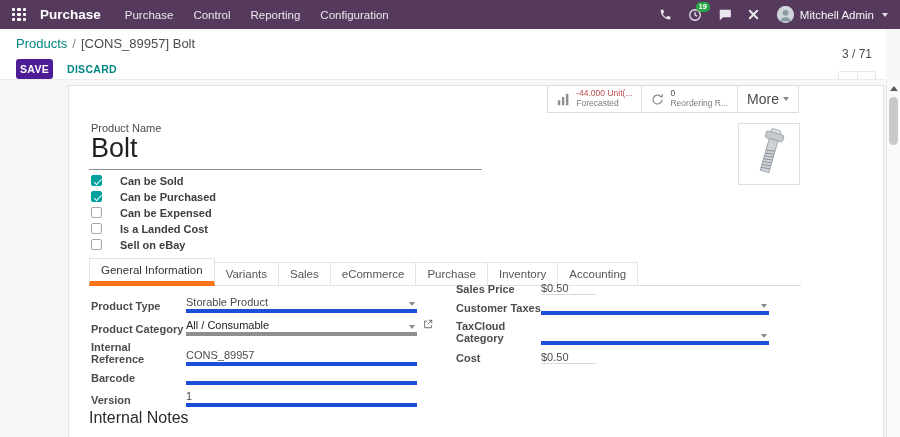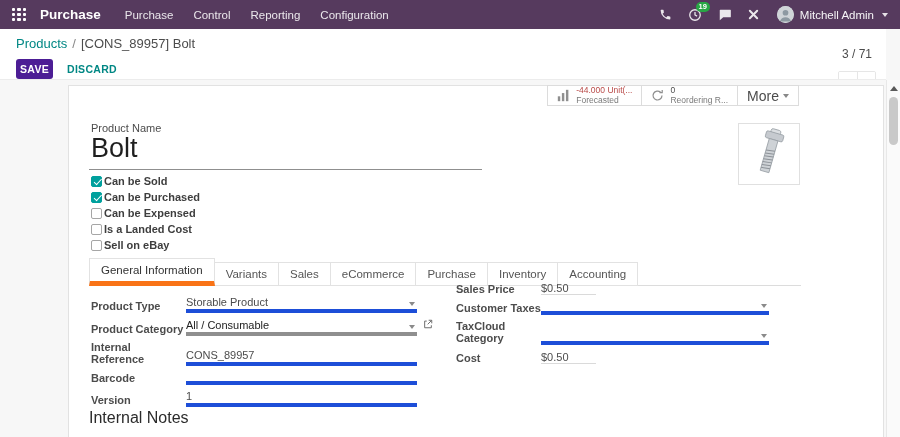--- a/index.html
+++ b/index.html
@@ -45,37 +45,37 @@
                line-height:17px; cursor:pointer; }
   .pager-btn + .pager-btn { border-left:1px solid #e6e6e6; }
   .hdr-shadow { position:absolute; top:79px; left:0; right:14px; height:1px; background:#ececec; }
 
   
   .content { position:absolute; top:80px; left:0; right:14px; bottom:0; background:#f7f7f7; }
   .sheet { position:absolute; left:68px; top:5px; width:816px; height:352px; background:#fff;
            border:1px solid #e2e2e2; border-bottom:none; }
 
   
-  .stat-row { position:absolute; top:-1px; right:84px; height:21px; display:flex; }
+  .stat-row { position:absolute; top:-1px; right:84px; height:28px; display:flex; }
   .stat-btn { border:1px solid #dcdcdc; background:#fff; margin-left:-1px; display:flex;
               align-items:center; padding:0 9px; gap:6px; cursor:pointer; }
   .stat-lines { display:flex; flex-direction:column; justify-content:center; line-height:1.15; }
   .stat-value { font-size:8.5px; color:#4c4c4c; }
   .stat-value.neg { color:#b94a48; }
   .stat-label { font-size:8.5px; color:#7a7a7a; }
   .more-btn { font-size:14px; color:#4c4c4c; display:flex; align-items:center; gap:4px; }
   .caret-g { width:0; height:0; border-left:3.5px solid transparent; border-right:3.5px solid transparent;
              border-top:4px solid #888; }
 
   
   .pname-label { position:absolute; left:22px; top:36px; font-size:11px; color:#4c4c4c; }
   .pname { position:absolute; left:20px; top:47px; width:393px; font-size:27px; font-weight:400;
            color:#1f1f1f; border-bottom:1px solid #8f8f8f; padding:0 2px 5px 2px; }
   .cb-list { position:absolute; left:22px; top:89px; }
-  .cb-row { display:flex; align-items:flex-end; gap:2px; height:11.5px; margin-bottom:4.5px; cursor:pointer; }
+  .cb-row { display:flex; align-items:flex-start; gap:18px; height:11.5px; margin-bottom:4.5px; cursor:pointer; }
   .cb { width:11px; height:11px; border:1px solid #a6a6a6; border-radius:2px; background:#fff;
         position:relative; flex:0 0 auto; }
   .cb.checked { background:#00a09d; border-color:#00a09d; }
   .cb.checked::after { content:""; position:absolute; left:3.5px; top:0.5px; width:3px; height:6.5px;
         border:solid #fff; border-width:0 1.8px 1.8px 0; transform:rotate(42deg); }
   .cb-label { font-size:11px; font-weight:700; color:#3e3e3e; }
   .prod-img { position:absolute; left:669px; top:37px; width:62px; height:62px;
               border:1px solid #e0e0e0; background:#fff; display:flex; align-items:center;
               justify-content:center; }
 

